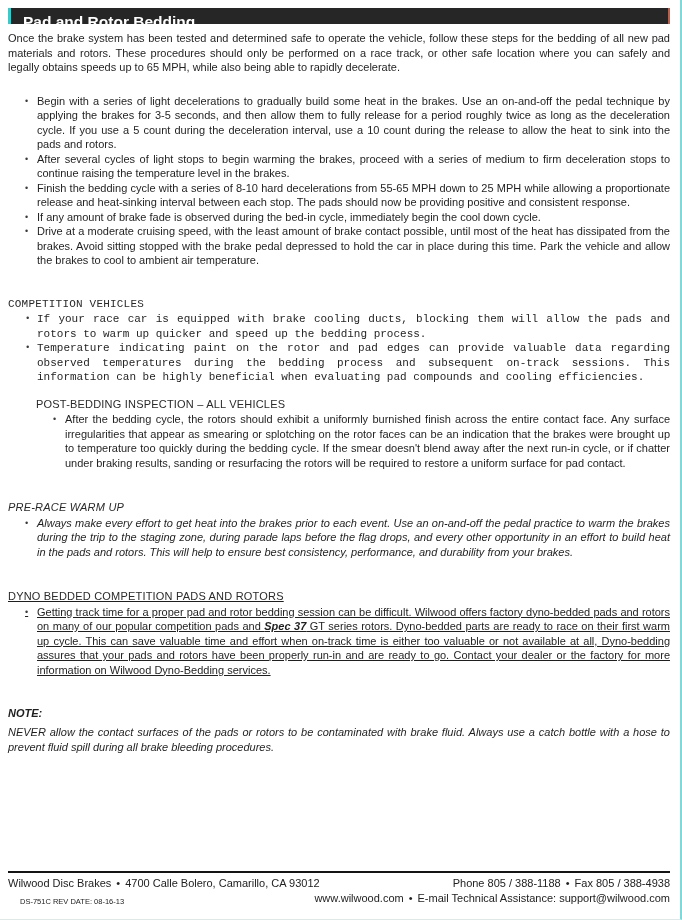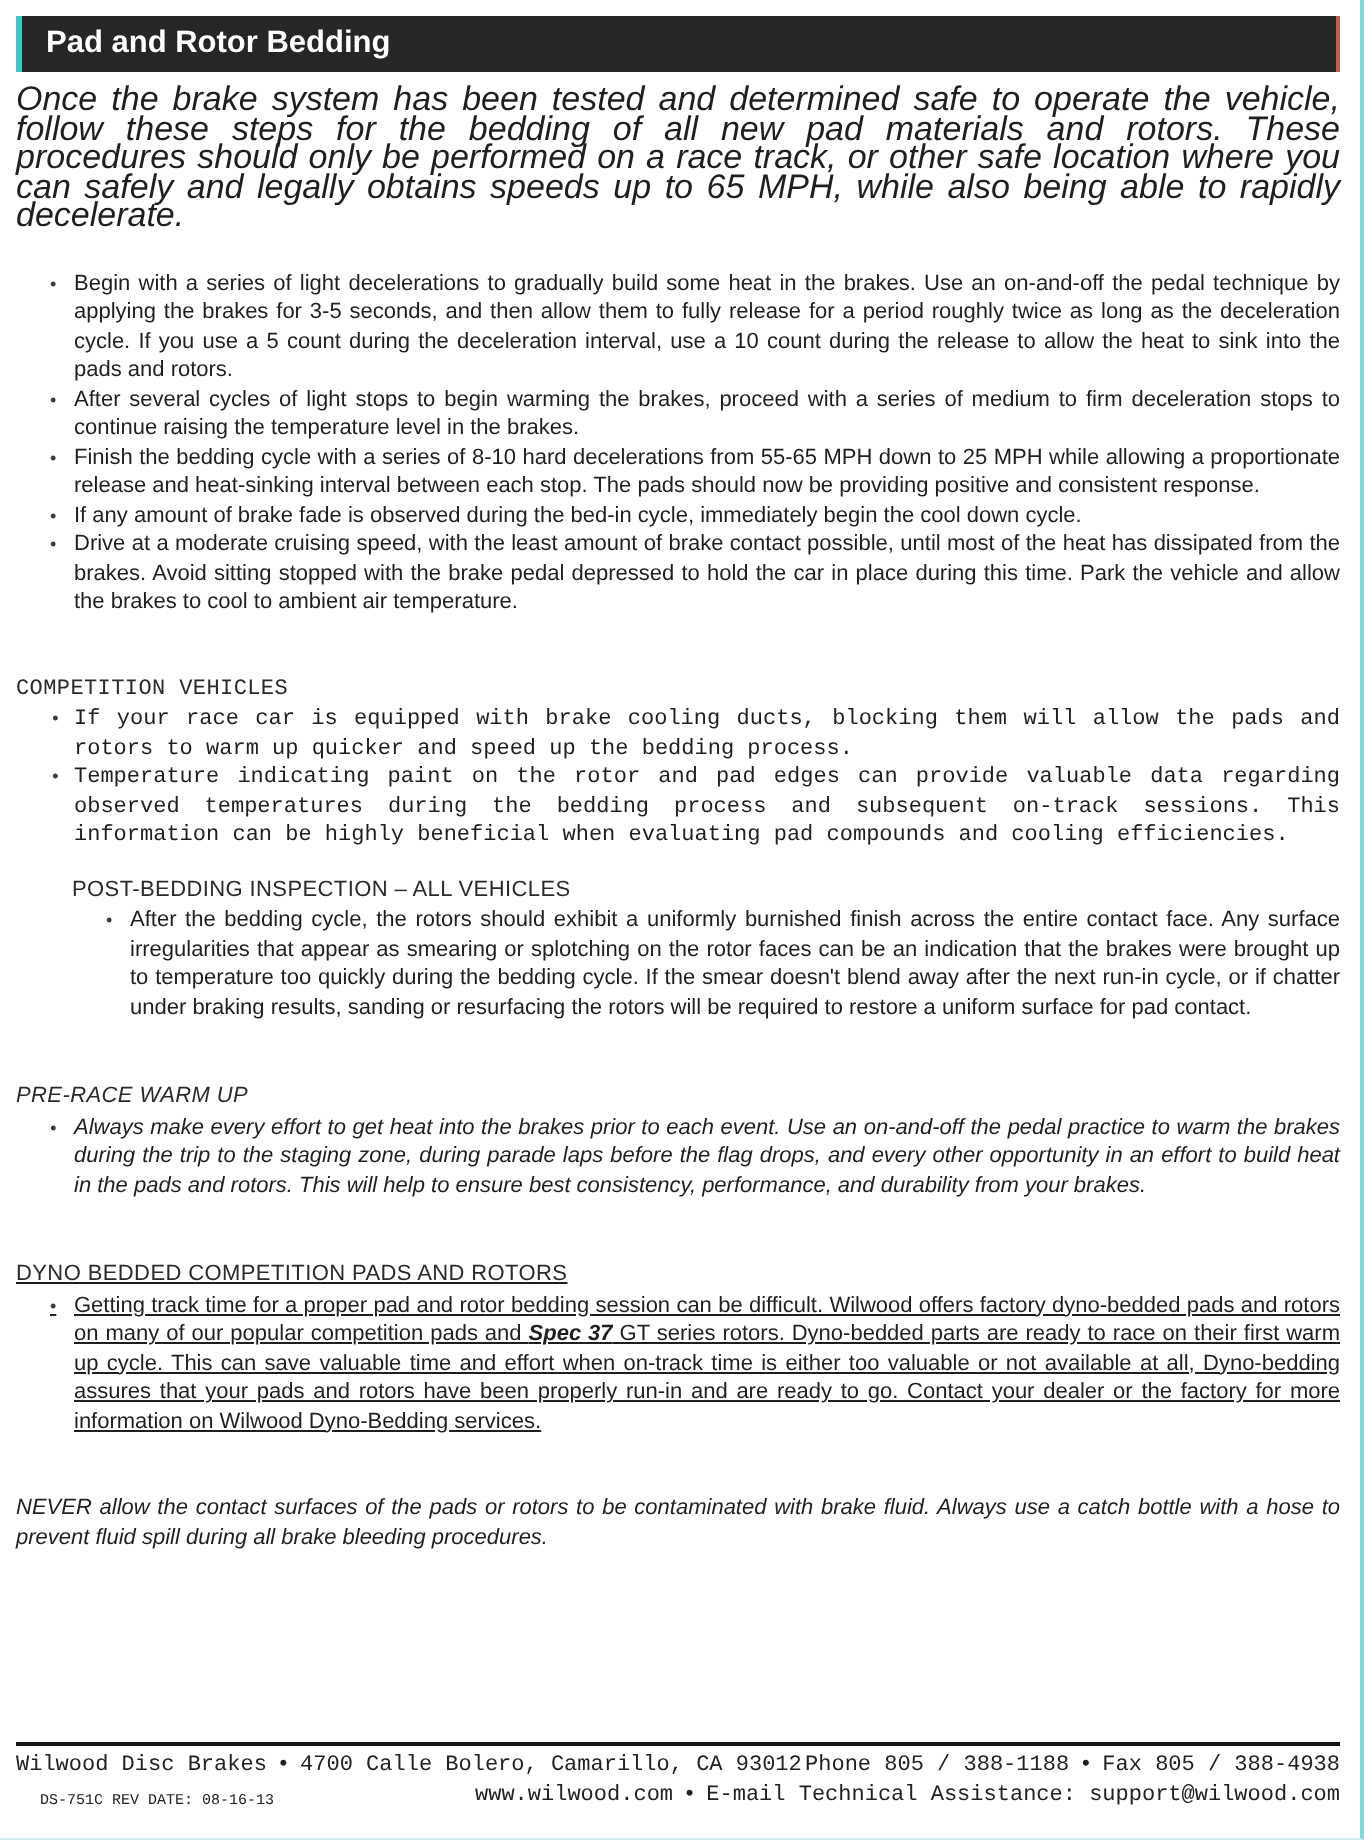--- a/index.html
+++ b/index.html
@@ -16,41 +16,40 @@
     border-right: 2px solid #7fd9d9;
     border-bottom: 1px solid #cfeeee;
   }
   .title-bar {
     margin: 8px 10px 0 8px;
     background: #262626;
     color: #ffffff;
     font-weight: bold;
     font-size: 15.5px;
     line-height: 28px;
-    height: 28px;
+    height: 16px;
     padding: 0 12px;
     border-left: 3px solid #3ec9c9;
     border-right: 2px solid #b95f4d;
     box-sizing: border-box;
   }
   .content { margin: 0 10px 0 8px; }
   .section-heading {
     font-size: 11px;
     font-weight: normal;
     color: #2a2a2a;
     margin: 0;
     line-height: 14.5px;
     letter-spacing: 0.2px;
   }
   .intro {
     margin: 1px 0 0 0;
-    font-size: 17px;
+    font-size: 11px;
     line-height: 14.5px;
     text-align: justify;
-    font-style: italic;
   }
   .bullets { margin: 1px 0 0 0; padding: 0; list-style: none; }
   .bullets li { display: flex; font-size: 11px; line-height: 14.5px; }
   .bullet-marker {
     width: 12px; min-width: 12px;
     margin-left: 17px;
     font-size: 9px;
     color: #3a3a3a;
     line-height: 14.5px;
     text-align: left;
@@ -75,21 +74,20 @@
     font-size: 11px; font-style: italic;
     line-height: 15px;
     text-align: justify;
   }
 
   .footer {
     position: absolute;
     left: 8px; right: 10px; top: 871px;
     border-top: 2px solid #141414;
     padding-top: 4px;
-    font-family: Liberation Mono, monospace;
   }
   .footer-row { display: flex; justify-content: space-between; align-items: baseline; }
   .footer-row-2 { margin-top: 3px; }
   .footer-main { font-size: 11px; color: #222; white-space: nowrap; }
   .footer-doc-id { font-size: 7.5px; color: #222; white-space: nowrap; position: relative; top: 2px; padding-left: 12px; }
   .sep { margin: 0 5px; }
 </style>
 </head>
 <body>
 
@@ -165,20 +163,21 @@
       <h2 class="section-heading">DYNO BEDDED COMPETITION PADS AND ROTORS</h2>
       <ul class="bullets">
         <li>
           <span class="bullet-marker">•</span>
           <span class="bullet-text"><span>Getting track time for a proper pad and rotor bedding session can be difficult. Wilwood offers factory dyno-bedded pads and rotors on many of our popular competition pads and </span><span class="emph">Spec 37</span><span> GT series rotors.  Dyno-bedded parts are ready to race on their first warm up cycle. This can save valuable time and effort when on-track time is either too valuable or not available at all, Dyno-bedding assures that your pads and rotors have been properly run-in and are ready to go. Contact your dealer or the factory for more information on Wilwood Dyno-Bedding services.</span></span>
         </li>
       </ul>
     </div>
 
     <div class="note-block">
+      <p class="note-label">NOTE:</p>
       <p class="note-text">NEVER allow the contact surfaces of the pads or rotors to be contaminated with brake fluid.   Always use a catch bottle with a hose to prevent fluid spill during all brake bleeding procedures.</p>
     </div>
 
   </div>
 
   <div class="footer">
     <div class="footer-row">
       <span class="footer-main">
         <span>Wilwood Disc Brakes</span><span class="sep">•</span><span>4700 Calle Bolero, Camarillo, CA 93012</span>
       </span>

